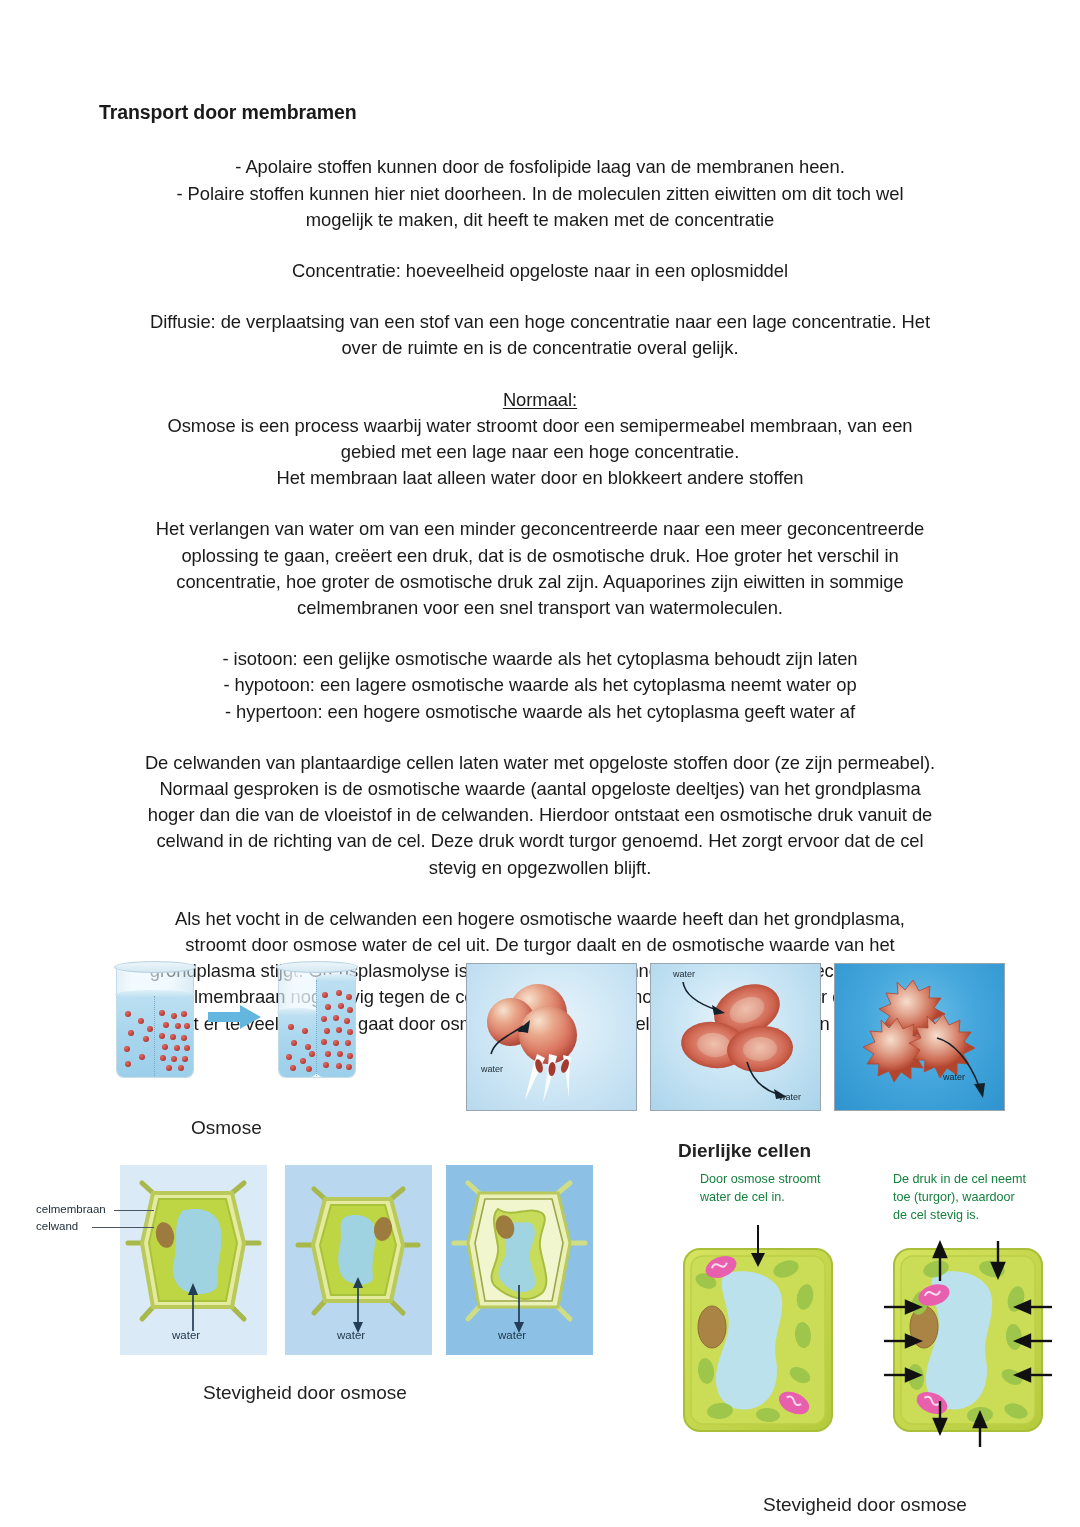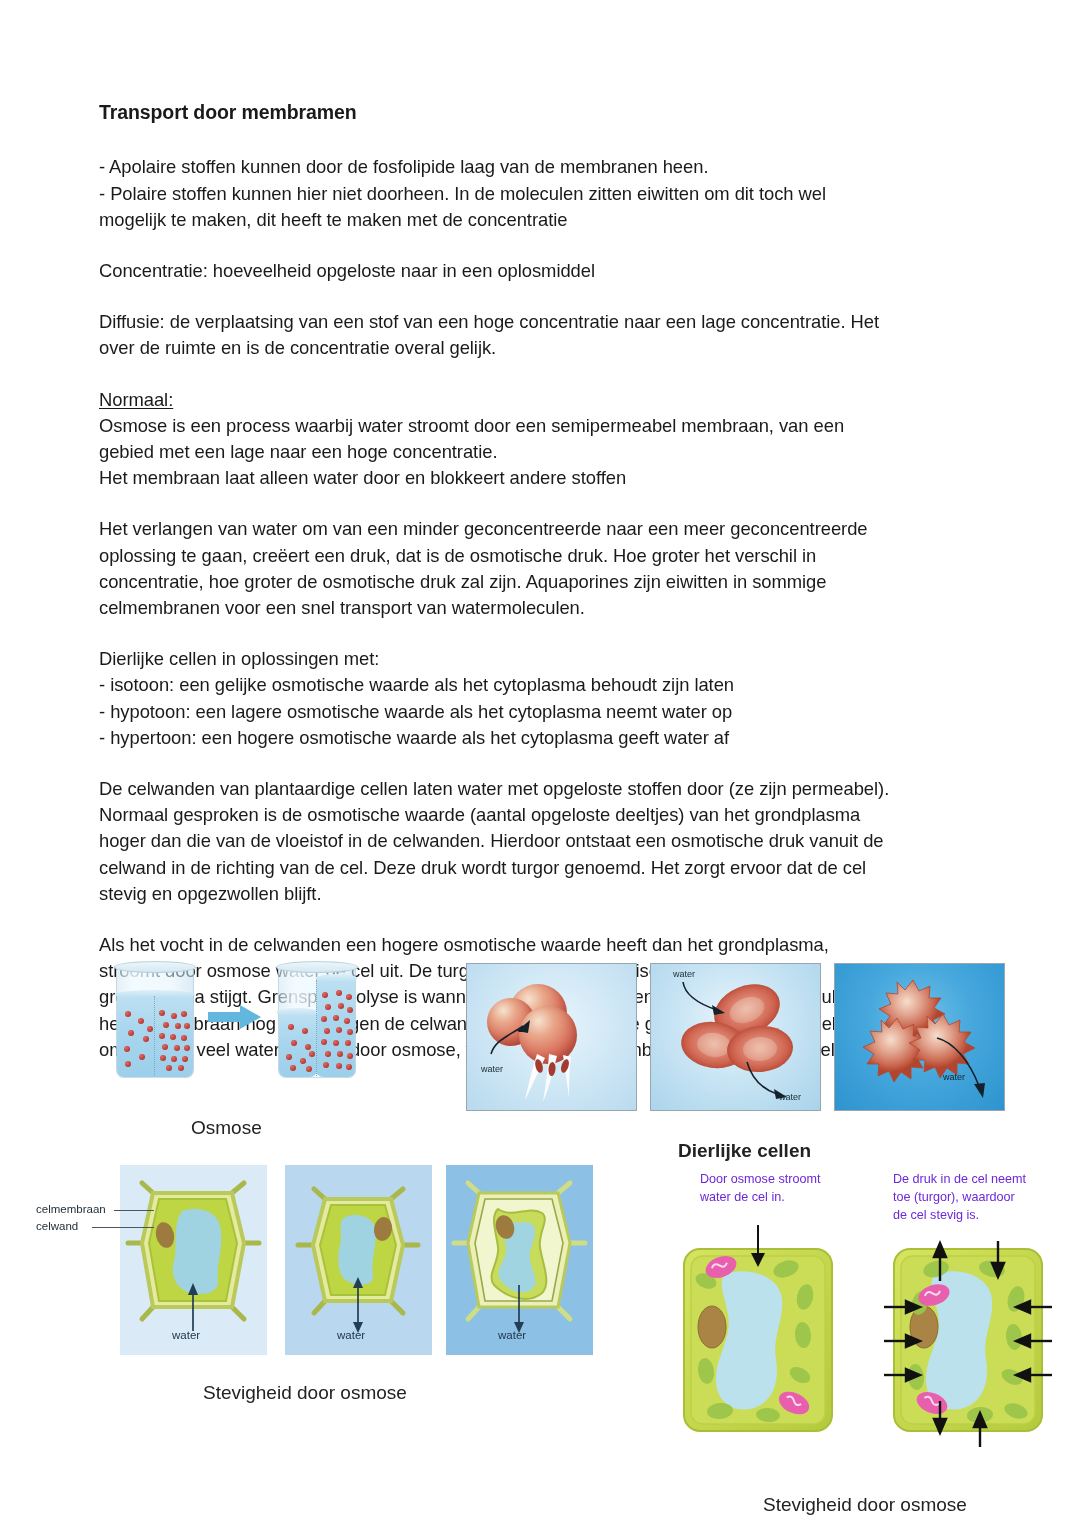--- a/index.html
+++ b/index.html
@@ -34,20 +34,21 @@
     font-weight: bold;
     letter-spacing: -0.1px;
     margin: 0 0 30px 0;
     line-height: 1.25;
   }
   .para {
     font-size: 18.4px;
     line-height: 26.2px;
     margin: 0 0 25px 0;
     letter-spacing: -0.05px;
+    text-align: center;
   }
   .line { display: block; }
   .u-head {
     text-decoration: underline;
     text-underline-offset: 2px;
   }
 
   
   .figures { position: absolute; left: 0; top: 0; width: 1080px; height: 1527px; pointer-events: none; }
   .caption {
@@ -144,21 +145,21 @@
   .water-lbl {
     position: absolute; font-size: 11.5px; color: #23384a;
     font-family: "Liberation Sans", sans-serif; white-space: nowrap;
   }
 
   
   .turgor-cap {
     position: absolute;
     font-size: 12.6px;
     line-height: 18px;
-    color: #6d28d9;
+    color: #15803d;
     font-family: "Liberation Sans", sans-serif;
     white-space: pre-line;
   }
   .bigcell { position: absolute; }
 
   svg { display:block; overflow: visible; }
 </style>
 </head>
 <body>
 
@@ -191,21 +192,20 @@
     </p>
 
     <p class="para">
       <span class="line">Het verlangen van water om van een minder geconcentreerde naar een meer geconcentreerde</span>
       <span class="line">oplossing te gaan, creëert een druk, dat is de osmotische druk. Hoe groter het verschil in</span>
       <span class="line">concentratie, hoe groter de osmotische druk zal zijn. Aquaporines zijn eiwitten in sommige</span>
       <span class="line">celmembranen voor een snel transport van watermoleculen.</span>
     </p>
 
     <p class="para">
-      <span class="line">Dierlijke cellen in oplossingen met:</span>
       <span class="line">- isotoon: een gelijke osmotische waarde als het cytoplasma behoudt zijn laten</span>
       <span class="line">- hypotoon: een lagere osmotische waarde als het cytoplasma neemt water op</span>
       <span class="line">- hypertoon: een hogere osmotische waarde als het cytoplasma geeft water af</span>
     </p>
 
     <p class="para">
       <span class="line">De celwanden van plantaardige cellen laten water met opgeloste stoffen door (ze zijn permeabel).</span>
       <span class="line">Normaal gesproken is de osmotische waarde (aantal opgeloste deeltjes) van het grondplasma</span>
       <span class="line">hoger dan die van de vloeistof in de celwanden. Hierdoor ontstaat een osmotische druk vanuit de</span>
       <span class="line">celwand in de richting van de cel. Deze druk wordt turgor genoemd. Het zorgt ervoor dat de cel</span>

